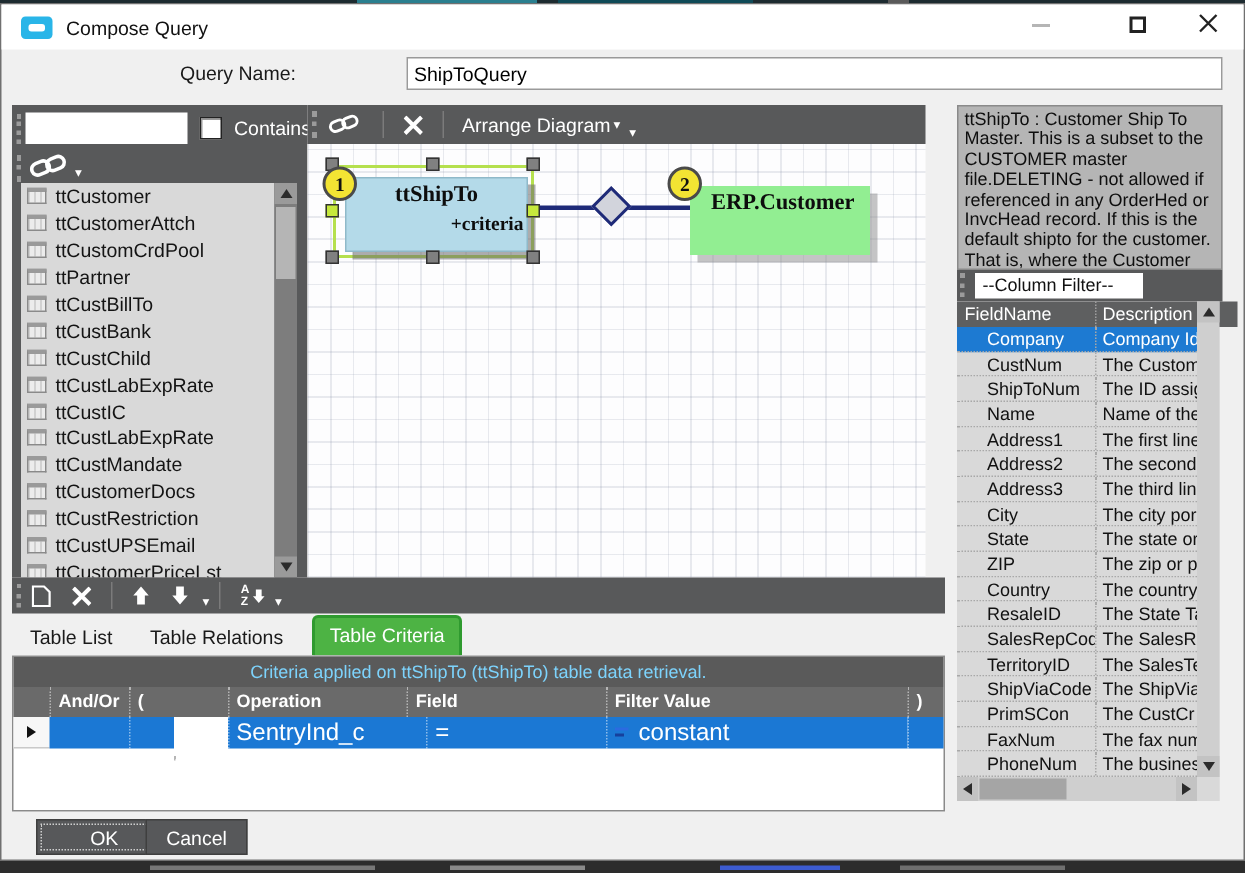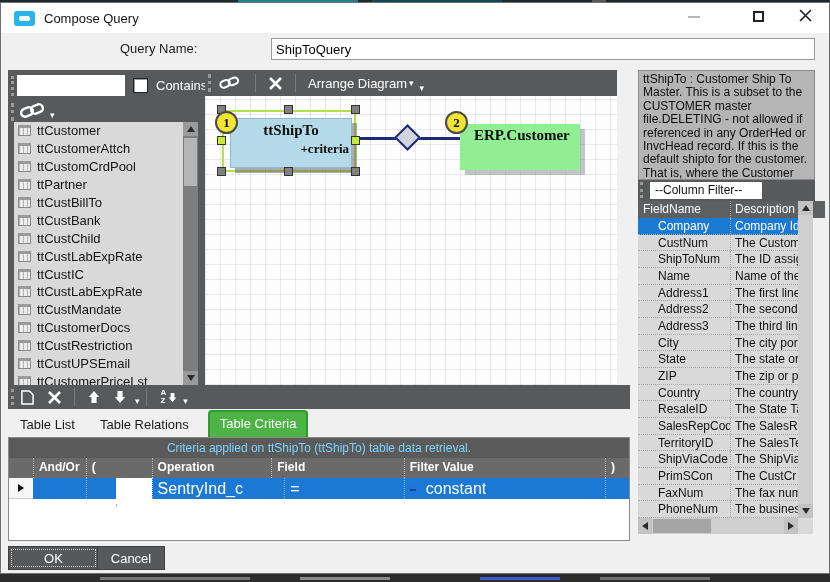--- a/index.html
+++ b/index.html
@@ -164,21 +164,21 @@
                     display:flex; align-items:center; padding-left:5px; white-space:nowrap; overflow:hidden; }
   #crit-row .cell.first { border-left:none; }
   #crit-not-check { width:13px; height:13px; margin-left:6px; box-shadow:none; }
   .const-ico { width:10px; height:8px; margin-right:6px; position:relative; flex:0 0 auto; }
   .const-ico::before { content:""; position:absolute; left:0; top:0; width:9px; height:2px; background:#2b6be0; }
   .const-ico::after  { content:""; position:absolute; left:0; top:4px; width:6px; height:2px; background:#16409c; }
 
   
   .btn { position:absolute; top:546px; height:24px; background:#57585a; border:1px solid #3f3f3f;
          color:#fff; font-size:13px; display:flex; align-items:center; justify-content:center; }
-  #btn-ok { left:8px; width:91px; outline:1px dotted #cfcfcf; outline-offset:-4px; }
+  #btn-ok { left:24px; width:91px; outline:1px dotted #cfcfcf; outline-offset:-4px; }
   #btn-cancel { left:97px; width:68px; }
 </style>
 </head>
 <body>
 
 <div id="top-strip" class="abs">
   <span class="abs seg1"></span>
     <span class="abs seg2"></span>
     <span class="abs seg3"></span>
 </div>

